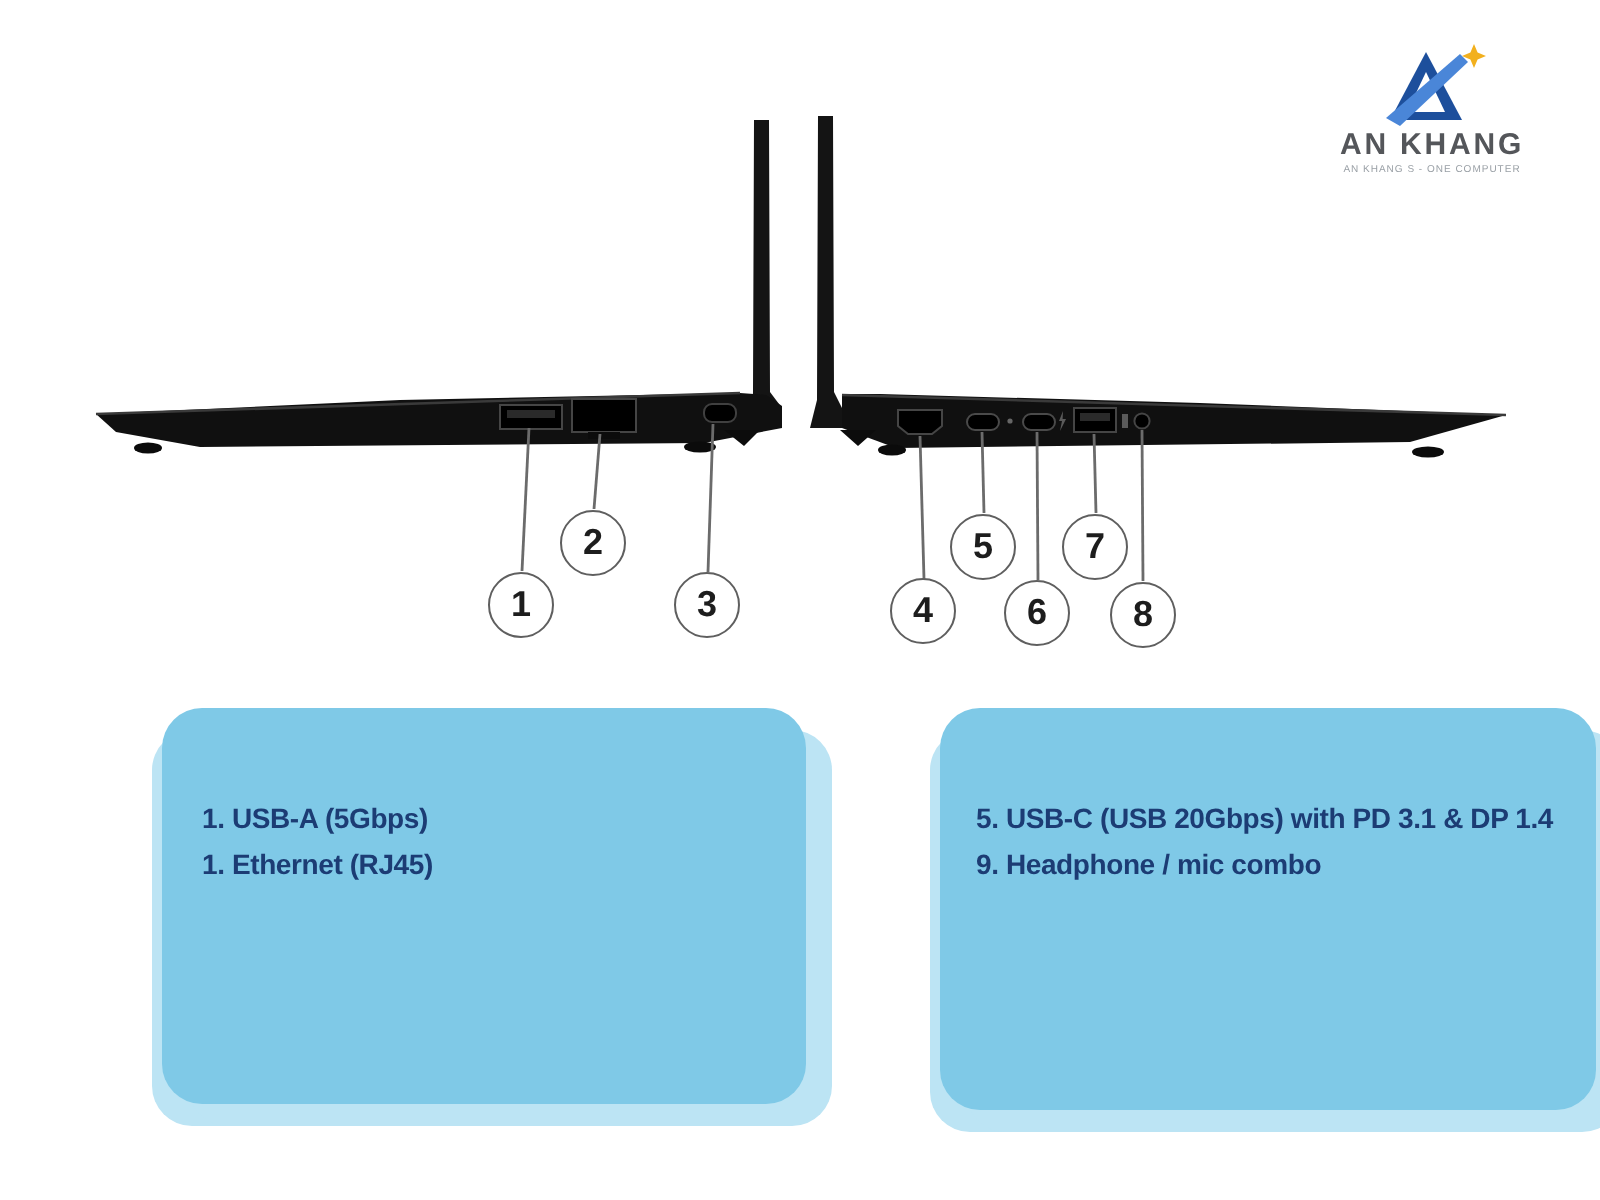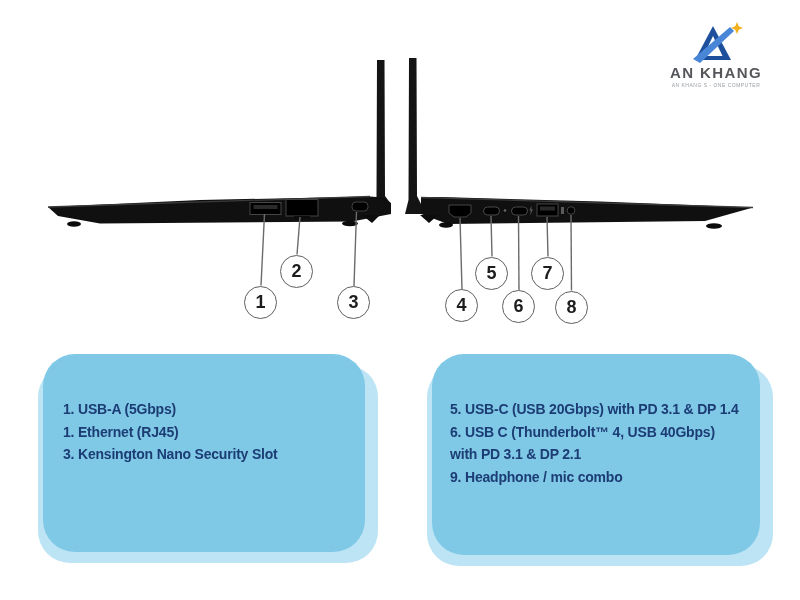--- a/index.html
+++ b/index.html
@@ -25,23 +25,24 @@
   
   .callout{
     position:absolute;width:33px;height:33px;border-radius:50%;
     background:#ffffff;border:1.6px solid #5f5f5f;box-sizing:border-box;
     display:flex;align-items:center;justify-content:center;
     font-size:18px;font-weight:bold;color:#1d1d1d;
   }
 
   
   .panel{
-    position:absolute;background:#7fc9e7;border-radius:32px;
+    position:absolute;background:#7fc9e7;border-radius:20px;
     box-shadow:13px 11px 0 #bce4f4, -5px 11px 0 #bce4f4;
     box-sizing:border-box;
+    margin-left:38px;
   }
   .panel-left{left:43px;top:354px;width:322px;height:198px;padding:44px 16px 0 20px;}
   .panel-right{left:432px;top:354px;width:328px;height:201px;padding:44px 20px 0 18px;}
   .panel ul{list-style:none;margin:0;padding:0;}
   .panel li{
     font-size:14px;font-weight:bold;color:#1c3c74;line-height:22.5px;
     letter-spacing:-0.2px;
   }
 </style>
 </head>
@@ -129,25 +130,23 @@
     <span>7</span>
   </div>
   <div class="callout" style="left:555px;top:291px">
     <span>8</span>
   </div>
 
   <div class="panel panel-left">
     <ul>
       <li>1. USB-A (5Gbps)</li>
       <li>1. Ethernet (RJ45)</li>
-      <li>3. Kensington Nano Security Slot</li>
     </ul>
   </div>
 
   <div class="panel panel-right">
     <ul>
       <li>5. USB-C (USB 20Gbps) with PD 3.1 &amp; DP 1.4</li>
-      <li>6. USB C (Thunderbolt™ 4, USB 40Gbps) with PD 3.1 &amp; DP 2.1</li>
       <li>9. Headphone / mic combo</li>
     </ul>
   </div>
 
 </div>
 
 </body></html>

